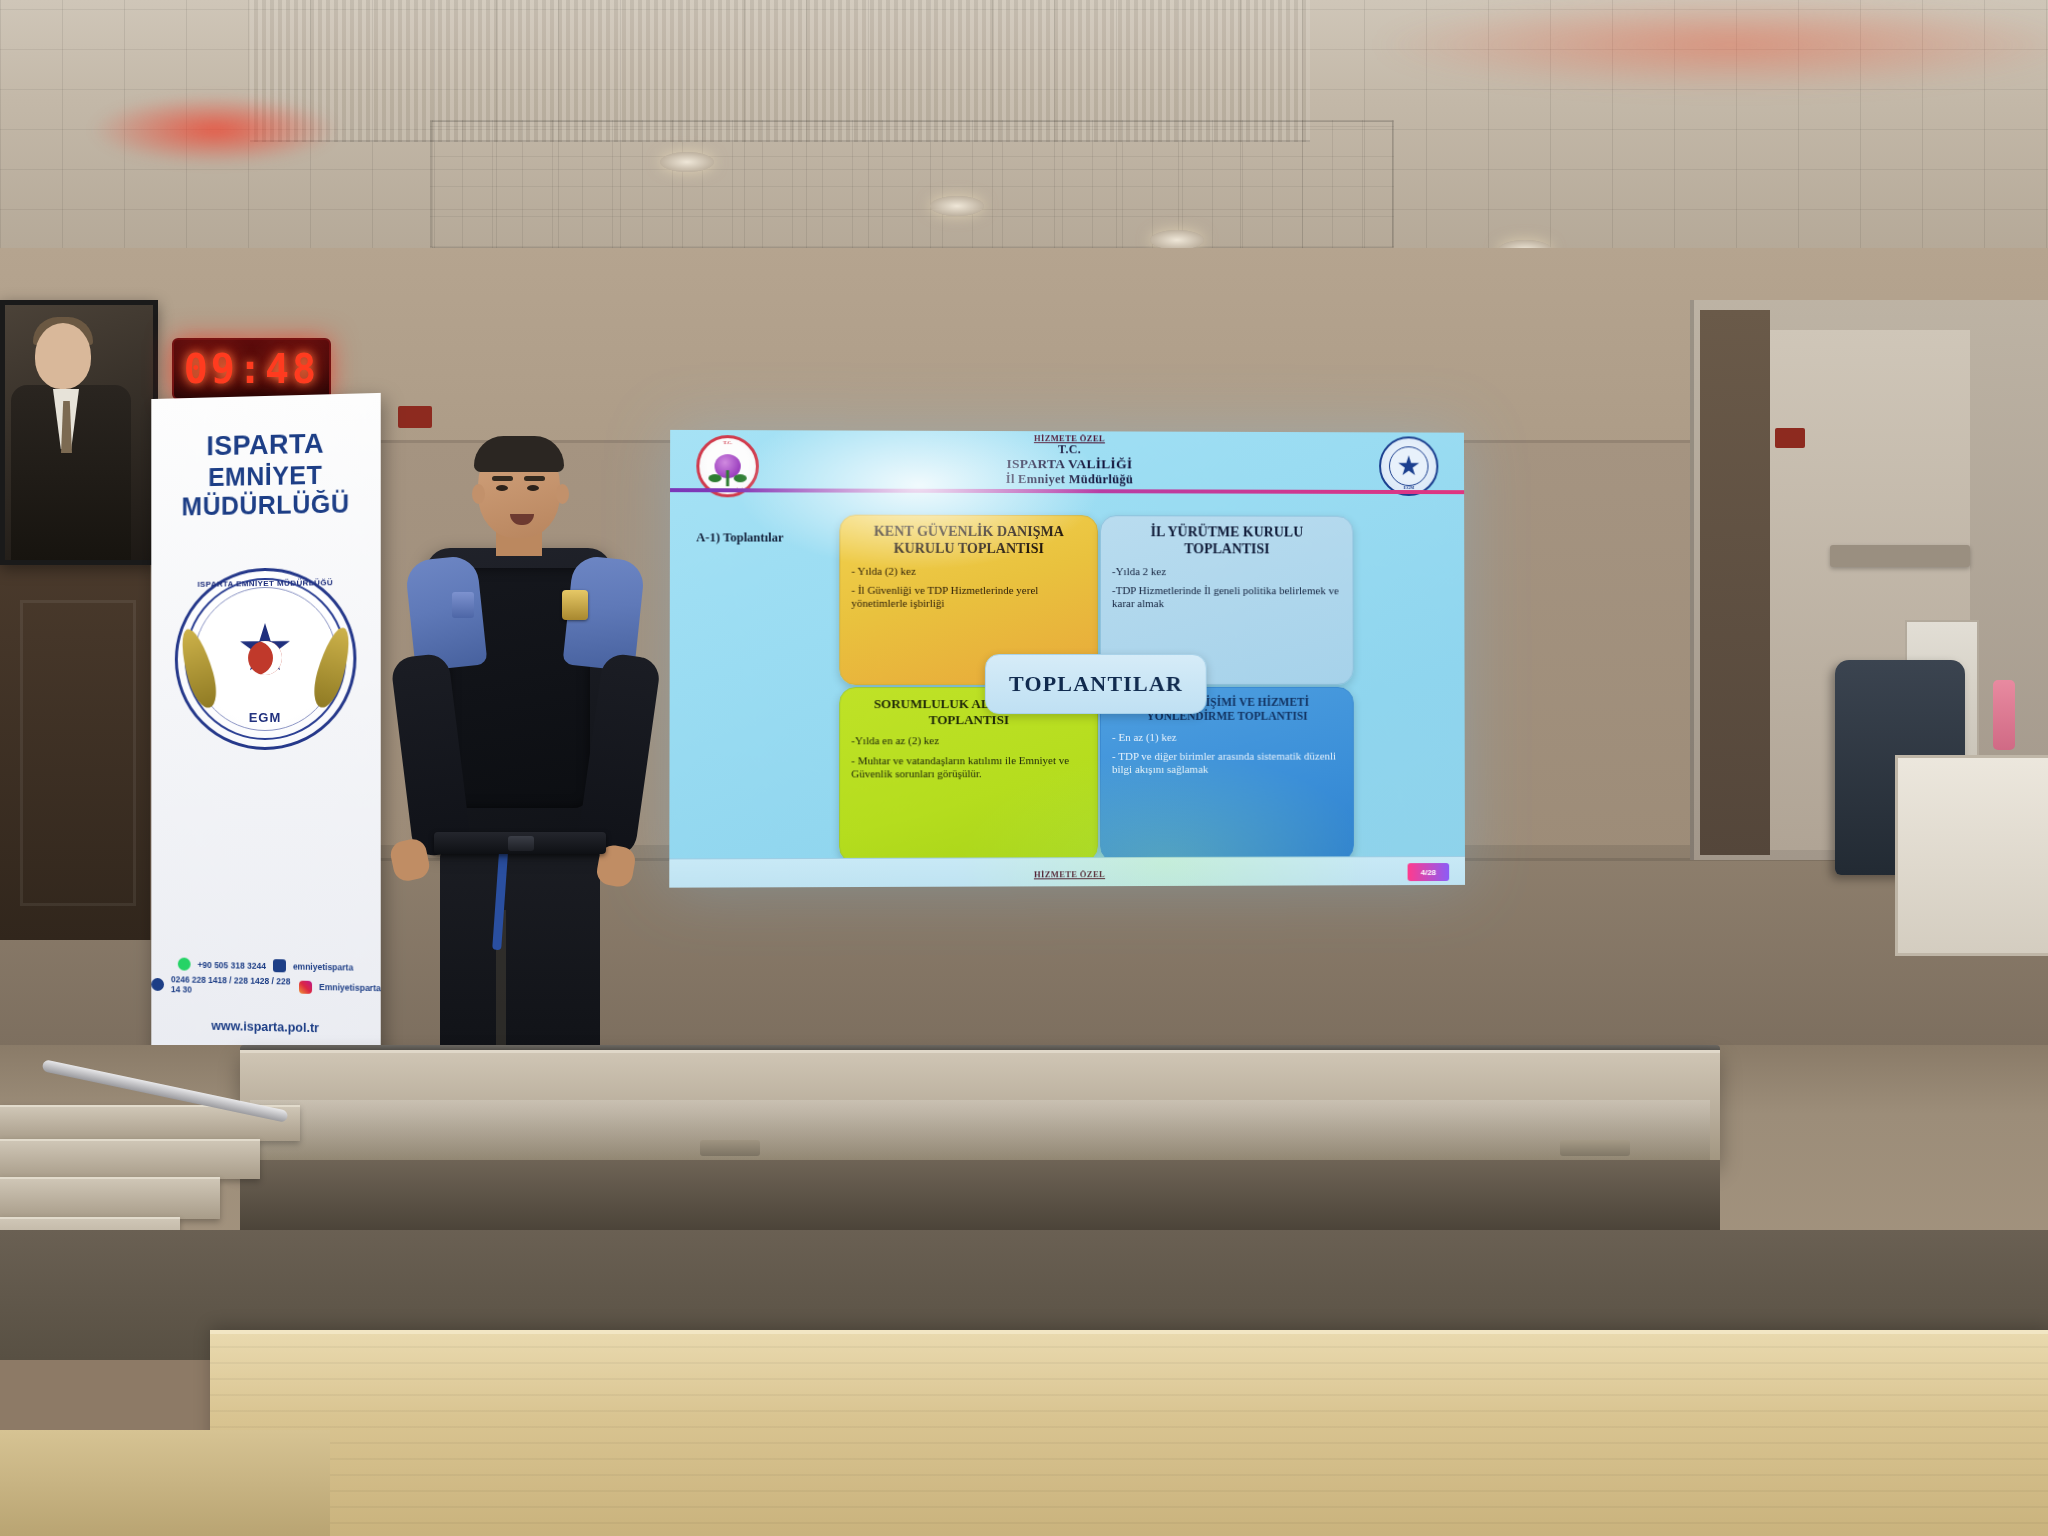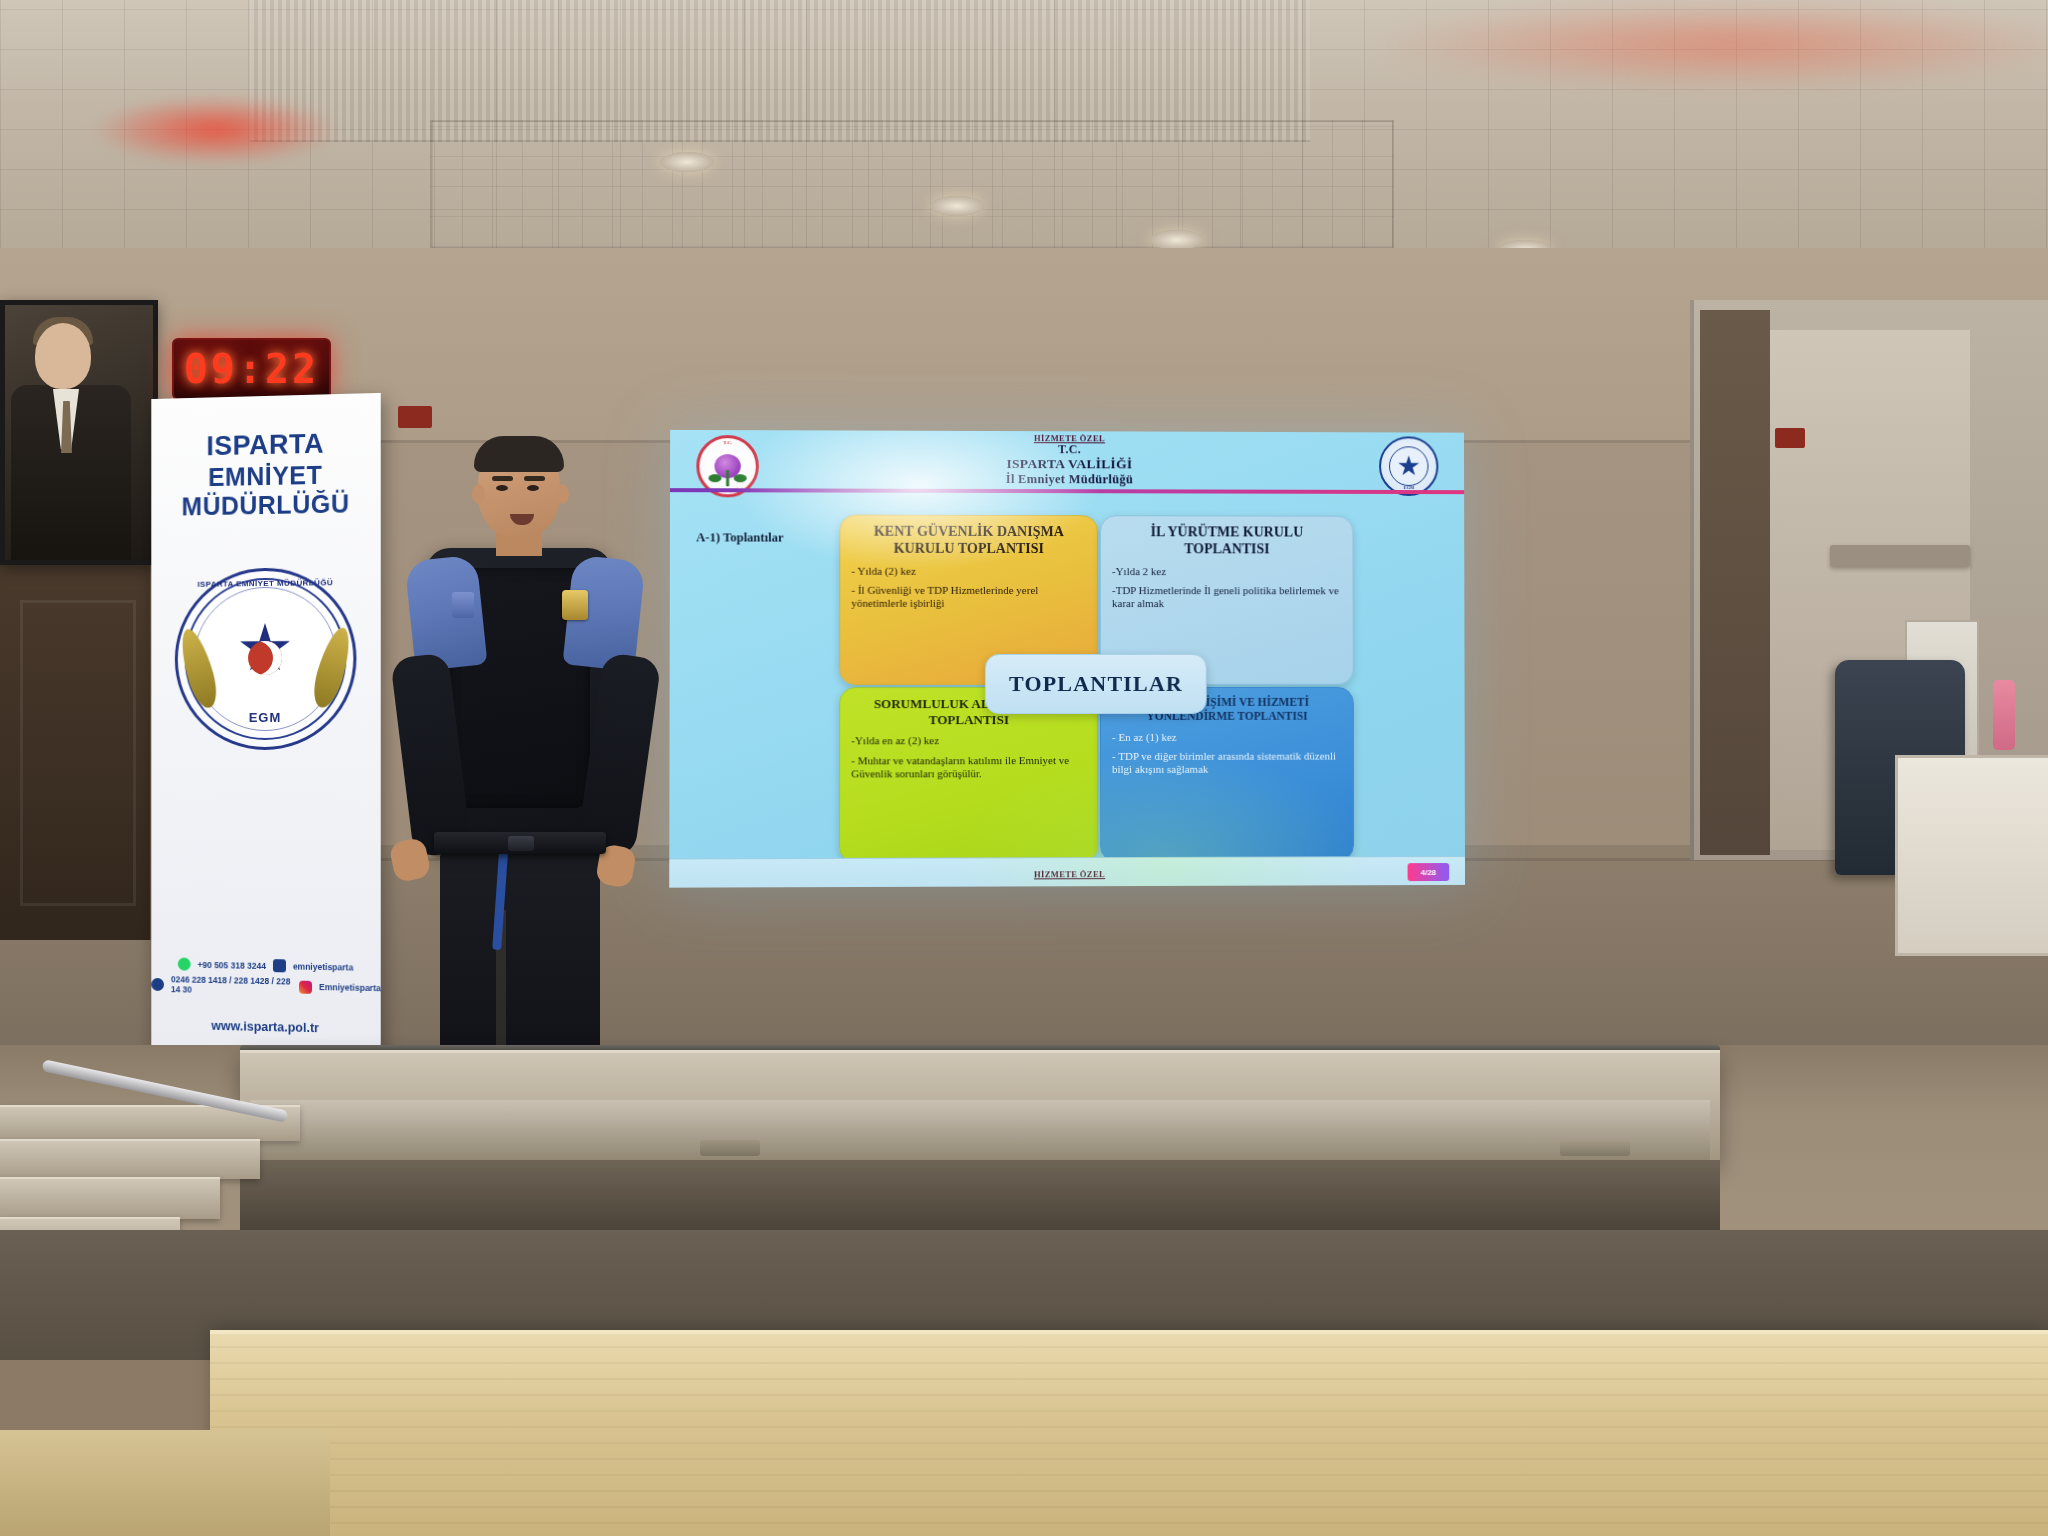--- a/index.html
+++ b/index.html
@@ -336,21 +336,21 @@
   <div class="portrait">
     <div class="p-bg"></div>
     <div class="p-body"></div>
     <div class="p-hair"></div>
     <div class="p-head"></div>
     <div class="p-shirt"></div>
     <div class="p-tie"></div>
   </div>
 
   <div class="clock">
-    <span class="clock-txt">09:22</span>
+    <span class="clock-txt">09:48</span>
   </div>
 
   <div class="banner">
     <div class="banner-title">
       <div class="l1">ISPARTA</div>
       <div class="l2">EMNİYET</div>
       <div class="l3">MÜDÜRLÜĞÜ</div>
     </div>
 
     <div class="logo-wrap">

